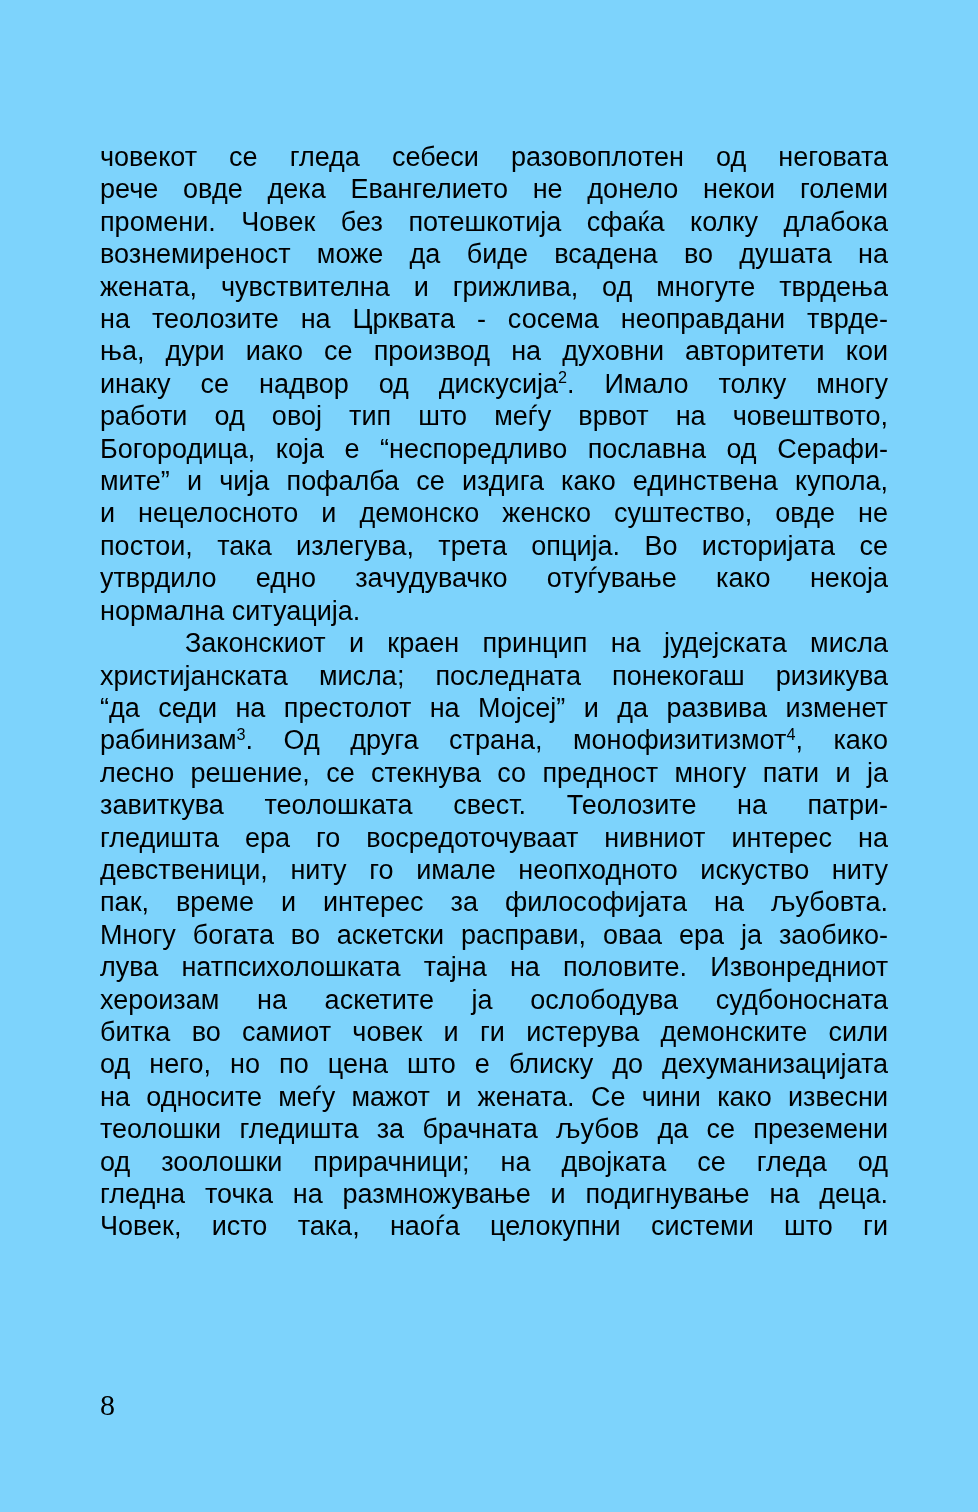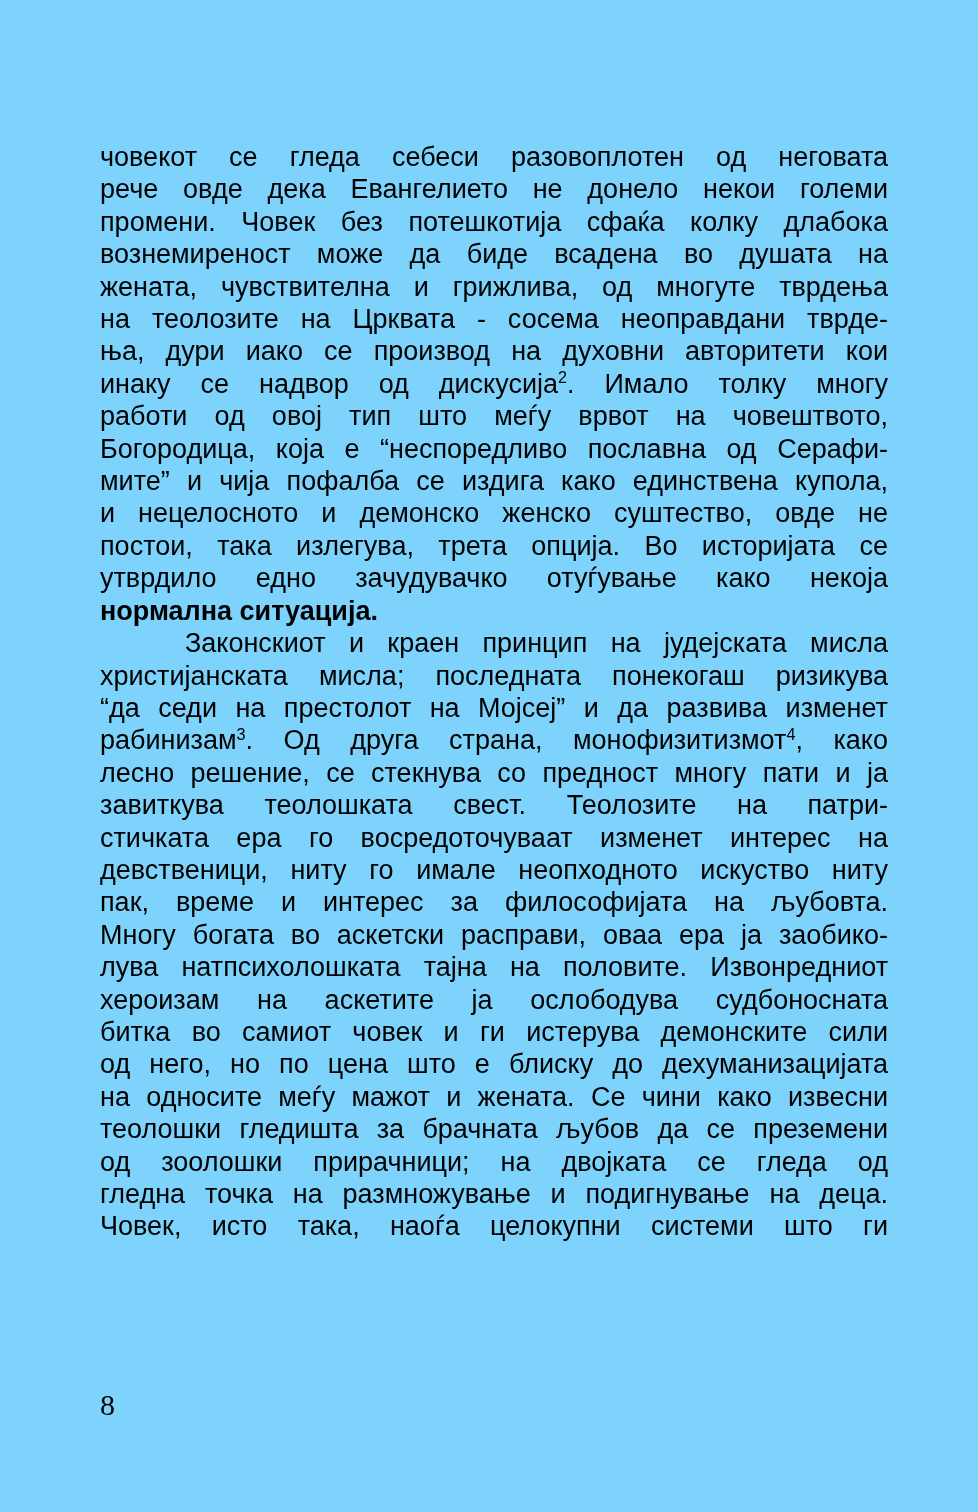--- a/index.html
+++ b/index.html
@@ -21,21 +21,20 @@
     line-height: 32.4px;
   }
   .line {
     text-align: justify;
     text-align-last: justify;
     text-justify: inter-word;
   }
   .line.no-just {
     text-align: right;
     text-align-last: left;
-    font-weight: bold;
   }
   .line.indent {
     padding-left: 85px;
   }
   sup.fn {
     font-size: 0.6em;
     line-height: 0;
     vertical-align: baseline;
     position: relative;
     top: -0.6em;
@@ -69,21 +68,21 @@
       <div class="line">и нецелосното и демонско женско суштество, овде не</div>
       <div class="line">постои, така излегува, трета опција. Во историјата се</div>
       <div class="line">утврдило едно зачудувачко отуѓување како некоја</div>
       <div class="line no-just">нормална ситуација.</div>
       <div class="line indent">Законскиот и краен принцип на јудејската мисла</div>
       <div class="line">христијанската мисла; последната понекогаш ризикува</div>
       <div class="line">“да седи на престолот на Мојсеј” и да развива изменет</div>
       <div class="line">рабинизам<sup class="fn">3</sup>. Од друга страна, монофизитизмот<sup class="fn">4</sup>, како</div>
       <div class="line">лесно решение, се стекнува со предност многу пати и ја</div>
       <div class="line">завиткува теолошката свест. Теолозите на патри-</div>
-      <div class="line">стичката ера го восредоточуваат изменет интерес на</div>
+      <div class="line">гледишта ера го восредоточуваат нивниот интерес на</div>
       <div class="line">девственици, ниту го имале неопходното искуство ниту</div>
       <div class="line">пак, време и интерес за философијата на љубовта.</div>
       <div class="line">Многу богата во аскетски расправи, оваа ера ја заобико-</div>
       <div class="line">лува натпсихолошката тајна на половите. Извонредниот</div>
       <div class="line">хероизам на аскетите ја ослободува судбоносната</div>
       <div class="line">битка во самиот човек и ги истерува демонските сили</div>
       <div class="line">од него, но по цена што е блиску до дехуманизацијата</div>
       <div class="line">на односите меѓу мажот и жената. Се чини како извесни</div>
       <div class="line">теолошки гледишта за брачната љубов да се преземени</div>
       <div class="line">од зоолошки прирачници; на двојката се гледа од</div>

